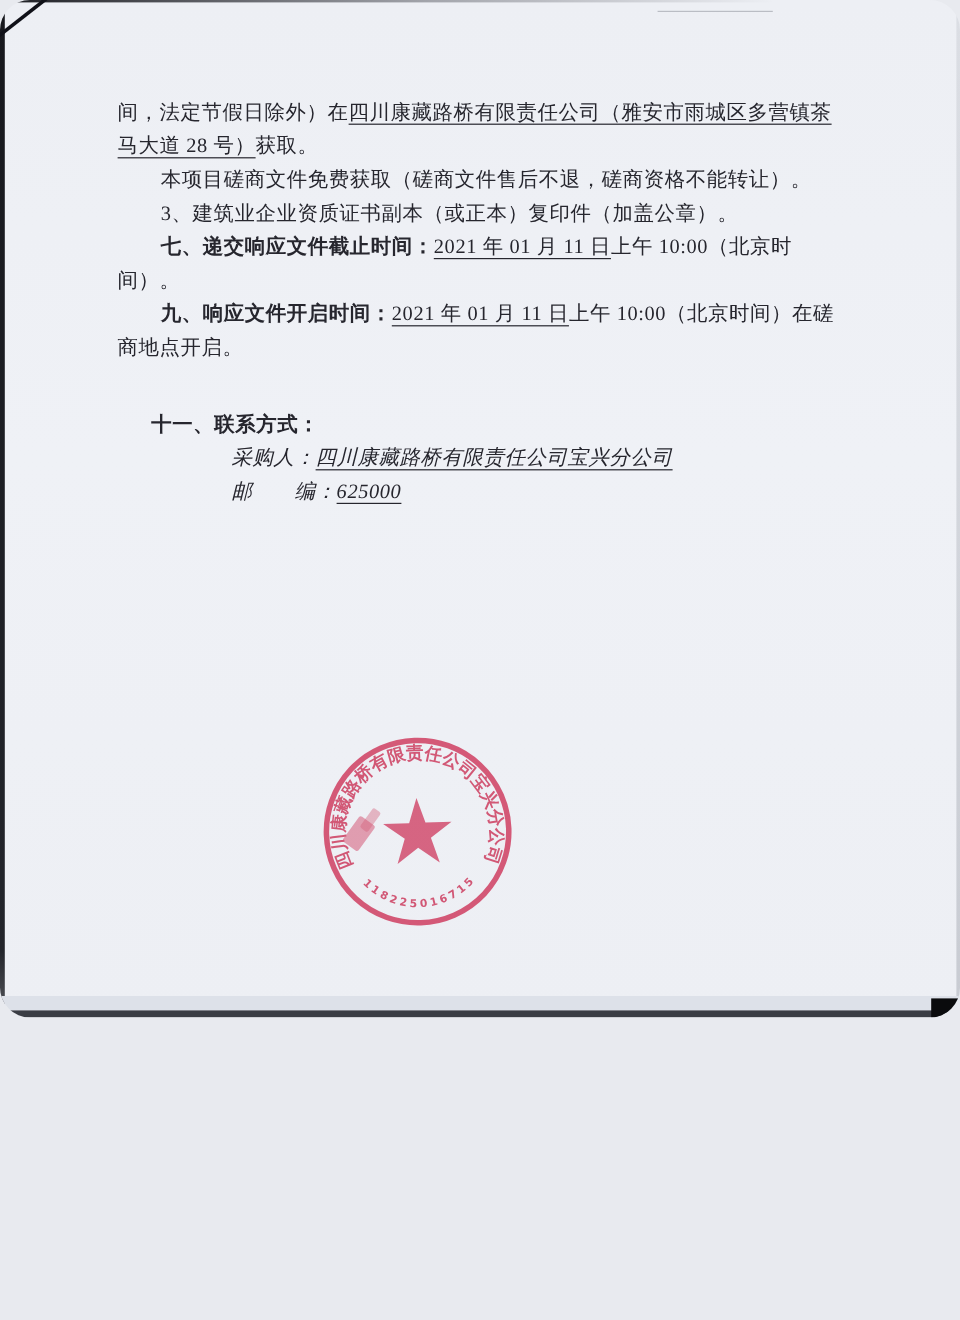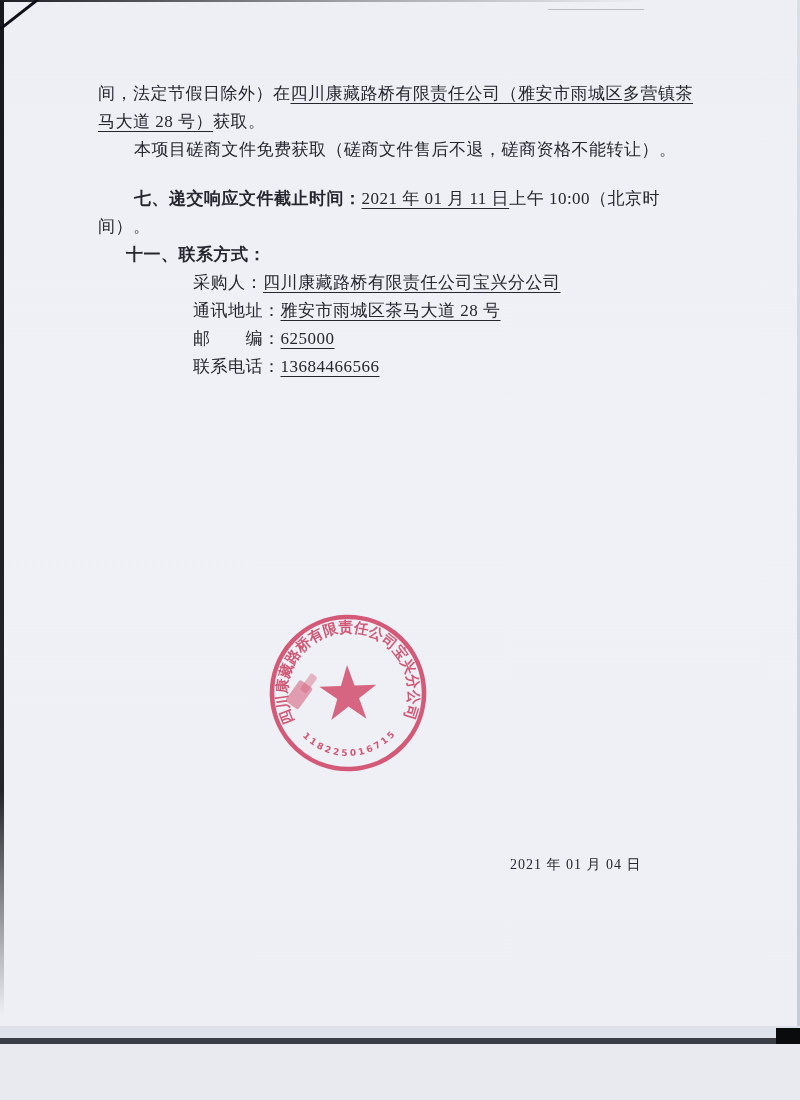--- a/index.html
+++ b/index.html
@@ -1,45 +1,46 @@
 <!DOCTYPE html>
 <html><head>
 <meta charset="utf-8">
 <style>
   html,body{margin:0;padding:0;background:#e8eaef;}
   .page{
     position:relative;
-    width:800px;height:1044px;
+    width:800px;height:848px;
     margin:0 auto;
     background:linear-gradient(180deg,#edeff4 0%,#eff1f6 45%,#edeff4 100%);
     overflow:hidden;
     font-family:"Liberation Serif","DejaVu Serif",serif;
     color:#26262e;
+    border-radius:25px;
   }
   
   .scan-edge-left{position:absolute;left:0;top:0;width:4px;height:1015px;
     background:linear-gradient(180deg,#17181d 0%,#23252b 78%,rgba(35,37,43,0) 100%);}
   .scan-edge-top{position:absolute;left:0;top:0;width:645px;height:2px;
     background:linear-gradient(90deg,#1c1d22,rgba(70,72,80,.45) 55%,rgba(70,72,80,0) 100%);}
   .scan-corner-diagonal{position:absolute;left:-14px;top:12px;width:68px;height:3px;
     background:#101118;transform:rotate(-38deg);}
   .scan-edge-right{position:absolute;right:0;top:0;width:3px;height:100%;
     background:linear-gradient(180deg,rgba(140,145,155,.18),rgba(140,145,155,.38));}
   .scan-band-bottom{position:absolute;left:0;bottom:6px;width:100%;height:12px;background:#dde1e9;}
   .scan-edge-bottom{position:absolute;left:0;bottom:0;width:100%;height:6px;background:#3a3d44;}
   .scan-corner-bottom-right{position:absolute;right:0;bottom:0;width:24px;height:16px;background:#0a0b0d;}
   .scan-crease{position:absolute;left:548px;top:9px;width:96px;height:1px;background:rgba(110,115,125,.4);}
 
   
   .doc-body{position:absolute;left:98px;top:80px;width:604px;}
   .doc-body p{margin:0;font-size:17px;line-height:28px;letter-spacing:.5px;}
   p.indent{text-indent:36px;}
-  p.indent-sm{text-indent:28px;}
-  p.spaced{margin-top:21px;}
-  p.contact{padding-left:95px;line-height:28px;}
+  p.indent-sm{text-indent:28px;margin-top:36px;}
+  p.spaced{margin-top:0;}
+  p.contact{padding-left:95px;line-height:28px;font-style:italic;}
   .b{font-weight:700;}
   .u{text-decoration:underline;text-underline-offset:4px;text-decoration-thickness:1.2px;}
   .doc-date{position:absolute;left:510px;top:856px;font-size:14px;letter-spacing:1px;}
 
   
   .stamp{position:absolute;left:263px;top:608px;width:170px;height:170px;
     mix-blend-mode:multiply;opacity:.88;transform:rotate(-2deg);}
   .stamp svg{display:block;}
   .seal-ring{fill:none;stroke:#e0486a;stroke-width:4.6px;}
   .seal-star{fill:#e0486a;opacity:.92;}
@@ -62,26 +63,26 @@
   <div class="scan-corner-diagonal"></div>
   <div class="scan-crease"></div>
   <div class="scan-edge-right"></div>
   <div class="scan-band-bottom"></div>
   <div class="scan-edge-bottom"></div>
   <div class="scan-corner-bottom-right"></div>
 
   <div class="doc-body" id="doc-body">
       <p><span>间，法定节假日除外）在</span><span class="u">四川康藏路桥有限责任公司（雅安市雨城区多营镇茶马大道 28 号）</span><span>获取。</span></p>
       <p class="indent"><span>本项目磋商文件免费获取（磋商文件售后不退，磋商资格不能转让）。</span></p>
+      <p class="indent"><span>3、建筑业企业资质证书副本（或正本）复印件（加盖公章）。</span></p>
       <p class="indent spaced"><span class="b">七、递交响应文件截止时间：</span><span class="u">2021 年 01 月 11 日</span><span>上午 10:00（北京时间）。</span></p>
+      <p class="indent spaced"><span class="b">九、响应文件开启时间：</span><span class="u">2021 年 01 月 11 日</span><span>上午 10:00（北京时间）在磋商地点开启。</span></p>
       <p class="indent-sm"><span class="b">十一、联系方式：</span></p>
       <p class="contact"><span>采购人：</span><span class="u">四川康藏路桥有限责任公司宝兴分公司</span></p>
-      <p class="contact"><span>通讯地址：</span><span class="u">雅安市雨城区茶马大道 28 号</span></p>
       <p class="contact"><span>邮　　编：</span><span class="u">625000</span></p>
-      <p class="contact"><span>联系电话：</span><span class="u">13684466566</span></p>
     </div>
 
   <div class="stamp">
     <svg viewBox="0 0 170 170" width="170" height="170">
       <defs>
         <path id="arcName" d="M 29.7 110.8 A 61 61 0 1 1 140.3 110.8"></path>
         <path id="arcNum" d="M 33.4 121.1 A 63 63 0 0 0 136.6 121.1"></path>
       </defs>
       <circle class="seal-ring" cx="85" cy="85" r="76"></circle>
       <polygon class="seal-star" points="85,57 91.8,77.7 113.5,77.7 95.9,90.6 102.6,111.3 85,98.5 67.4,111.3 74.1,90.6 56.5,77.7 78.2,77.7"></polygon>

